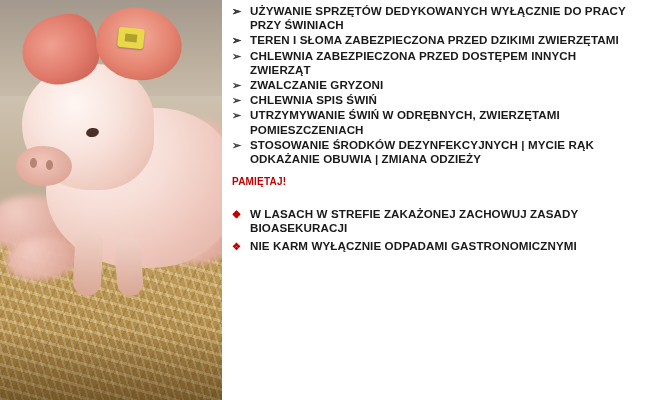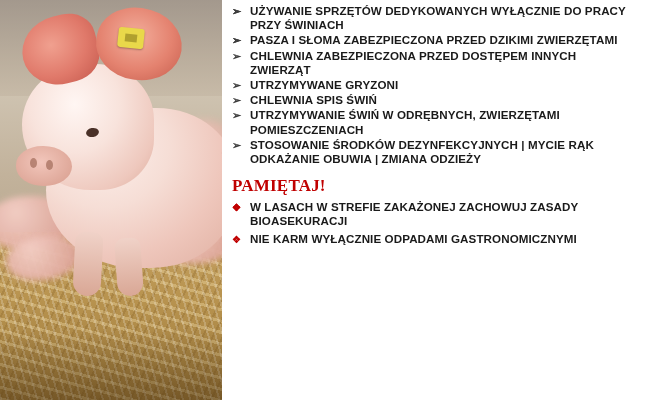--- a/index.html
+++ b/index.html
@@ -187,26 +187,25 @@
   }
   ul.bullets li .mk {
     position: absolute;
     left: 10px;
     top: 0px;
     font-size: 11px;
     color: #3b3b3b;
     font-weight: 700;
   }
   .heading {
-    margin: 10px 0 4px 10px;
-    font-size: 17px;
+    margin: 10px 0 20px 10px;
+    font-size: 10px;
     font-weight: 700;
     color: #c00000;
     letter-spacing: .2px;
-    font-family: Liberation Serif, serif;
   }
   ul.bullets.second li {
     margin-bottom: 3px;
   }
   ul.bullets.second li .mk {
     color: #c00000;
     font-size: 10px;
     top: 1px;
   }
   
@@ -248,23 +247,23 @@
     <div class="pig-nostril n2"></div>
     <div class="pig-eye"></div>
   </div>
 
   <div class="content">
 
     <ul class="bullets first">
       <li><span class="mk">➢</span></li>
       <li><span class="mk">➢</span><span>UŻYWANIE SPRZĘTÓW DEDYKOWANYCH WYŁĄCZNIE DO PRACY PRZY ŚWINIACH</span></li>
       <li><span class="mk">➢</span></li>
-      <li><span class="mk">➢</span><span>PASZA I SŁOMA ZABEZPIECZONA PRZED DZIKIMI ZWIERZĘTAMI</span></li>
+      <li><span class="mk">➢</span><span>TEREN I SŁOMA ZABEZPIECZONA PRZED DZIKIMI ZWIERZĘTAMI</span></li>
       <li><span class="mk">➢</span><span>CHLEWNIA ZABEZPIECZONA PRZED DOSTĘPEM INNYCH ZWIERZĄT</span></li>
-      <li><span class="mk">➢</span><span>UTRZYMYWANE GRYZONI</span></li>
+      <li><span class="mk">➢</span><span>ZWALCZANIE GRYZONI</span></li>
       <li><span class="mk">➢</span><span>CHLEWNIA SPIS ŚWIŃ</span></li>
       <li><span class="mk">➢</span><span>UTRZYMYWANIE ŚWIŃ W ODRĘBNYCH, ZWIERZĘTAMI POMIESZCZENIACH</span></li>
       <li><span class="mk">➢</span><span>STOSOWANIE ŚRODKÓW DEZYNFEKCYJNYCH | MYCIE RĄK  ODKAŻANIE OBUWIA | ZMIANA ODZIEŻY</span></li>
     </ul>
 
     <div class="heading">PAMIĘTAJ!</div>
 
     <ul class="bullets second">
       <li><span class="mk">❖</span></li>
       <li><span class="mk">❖</span></li>

